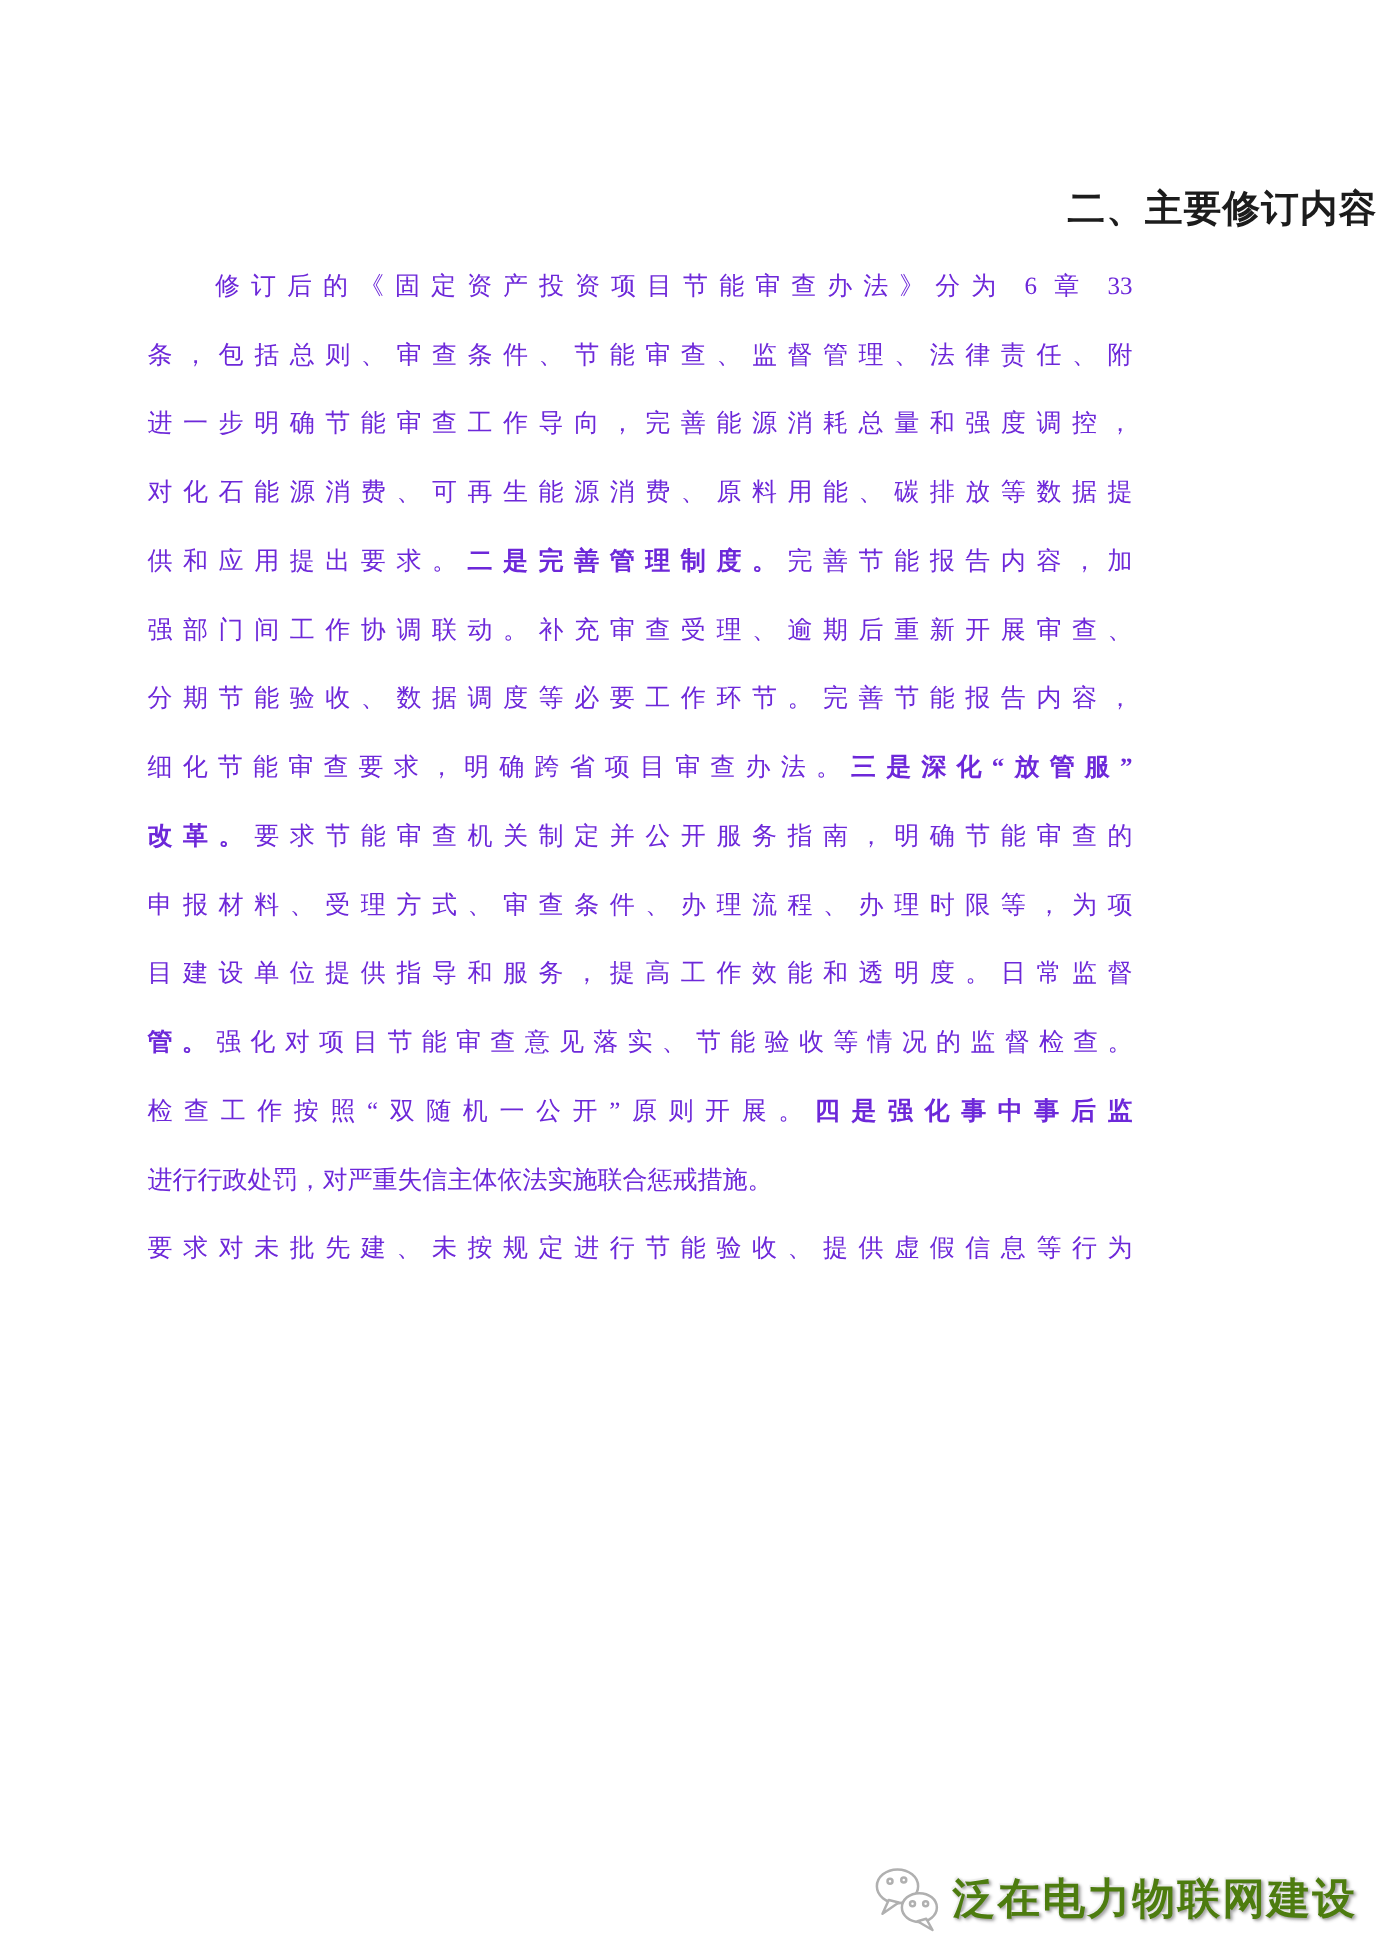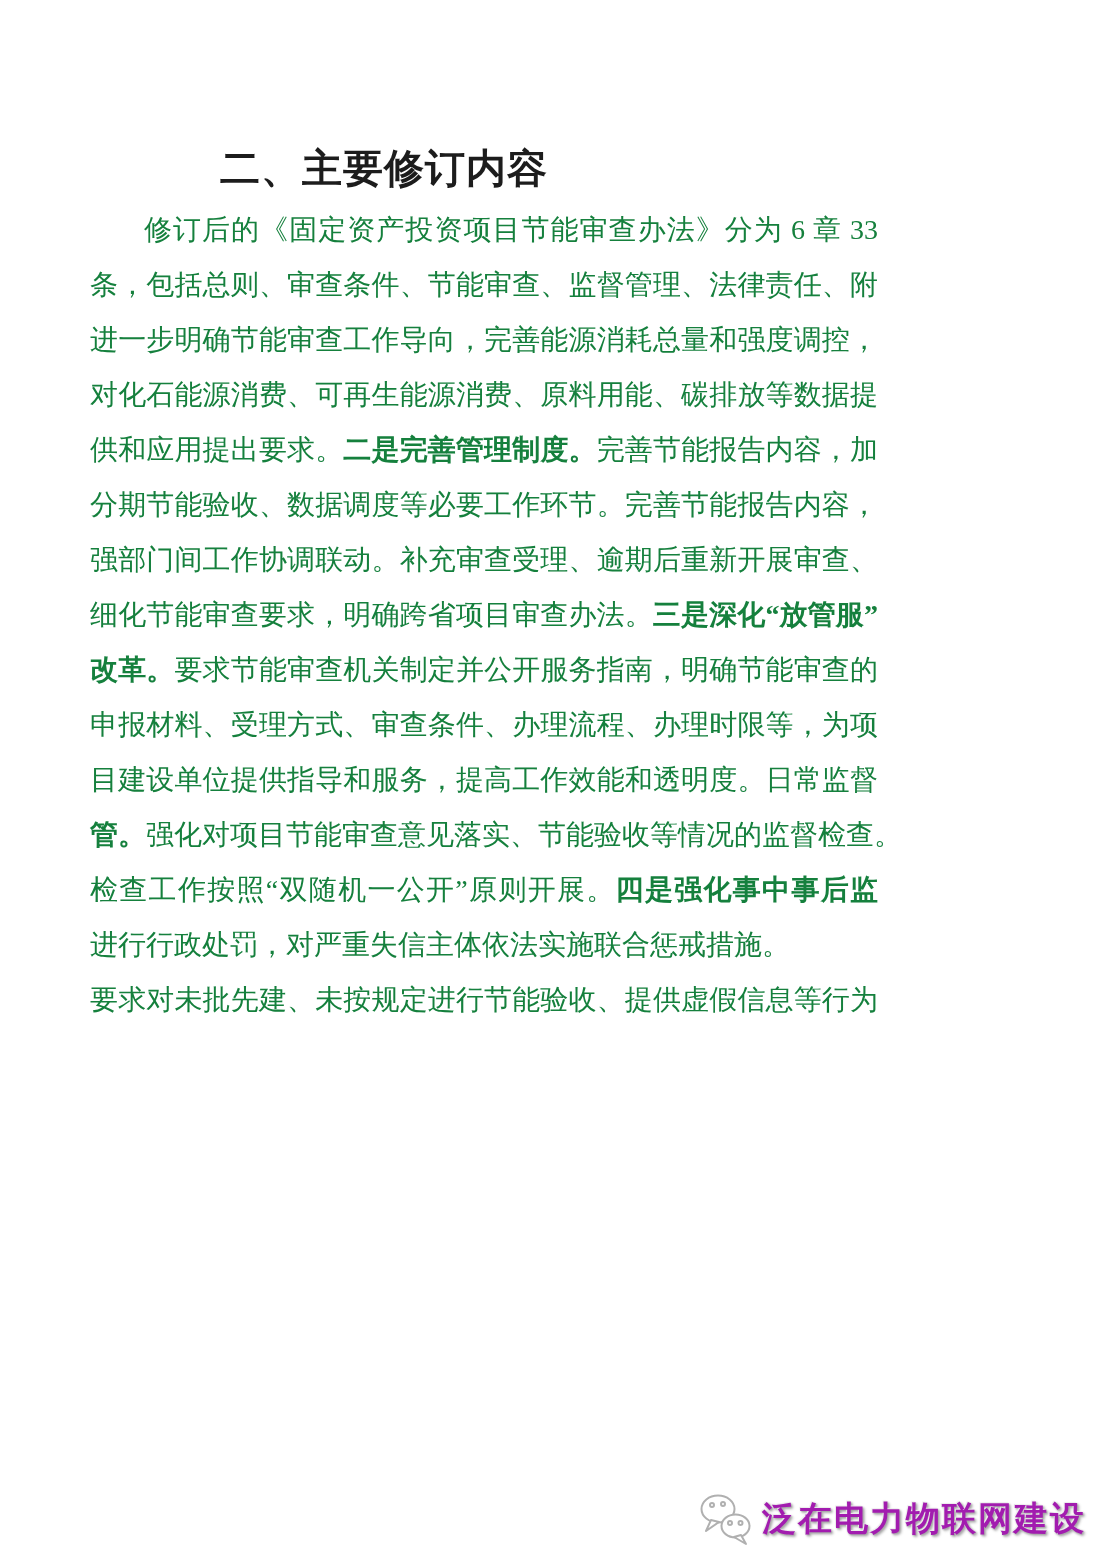--- a/index.html
+++ b/index.html
@@ -13,30 +13,31 @@
     height: 1559px;
     background: #ffffff;
     overflow: hidden;
     font-family: "Liberation Serif", serif;
   }
   .section-heading {
     margin: 0;
     padding: 148px 0 0 220px;
     font-family: "Liberation Sans", sans-serif;
     font-weight: bold;
-    font-size: 40px;
+    font-size: 30px;
     line-height: 40px;
     color: #1c1c1c;
     letter-spacing: 1px;
+    text-align: right;
   }
   .body-text {
-    margin: 14px 0 0 90px;
+    margin: 14px 0 0 118px;
     width: 788px;
-    font-size: 28px;
-    color: #15803d;
+    font-size: 20px;
+    color: #6d28d9;
   }
   .line {
     height: 55px;
     line-height: 55px;
     text-align: justify;
     text-align-last: justify;
     text-justify: inter-character;
     white-space: nowrap;
   }
   .line.indent {
@@ -54,21 +55,21 @@
     bottom: 12px;
     display: flex;
     align-items: center;
     gap: 8px;
   }
   .watermark-text {
     font-family: Liberation Sans, sans-serif;
     font-weight: bold;
     font-size: 34px;
     letter-spacing: 2px;
-    color: #a21caf;
+    color: #4d7c0f;
     text-shadow: -1px -1px 1px #ececec, 1px 1px 2px #a2a2a2, 2px 2px 3px #b5b5b5;
     white-space: nowrap;
     text-align: center;
   }
   .wechat-icon {
     display: block;
   }
 </style>
 </head>
 <body>
@@ -76,22 +77,22 @@
 <div class="page">
 
   <h2 class="section-heading">二、主要修订内容</h2>
 
   <div class="body-text">
       <div class="line indent"><span>修订后的《固定资产投资项目节能审查办法》分为 6 章 33</span></div>
       <div class="line"><span>条，包括总则、审查条件、节能审查、监督管理、法律责任、附</span></div>
       <div class="line"><span>进一步明确节能审查工作导向，完善能源消耗总量和强度调控，</span></div>
       <div class="line"><span>对化石能源消费、可再生能源消费、原料用能、碳排放等数据提</span></div>
       <div class="line"><span>供和应用提出要求。</span><span class="bold">二是完善管理制度。</span><span>完善节能报告内容，加</span></div>
+      <div class="line"><span>强部门间工作协调联动。补充审查受理、逾期后重新开展审查、</span></div>
       <div class="line"><span>分期节能验收、数据调度等必要工作环节。完善节能报告内容，</span></div>
-      <div class="line"><span>强部门间工作协调联动。补充审查受理、逾期后重新开展审查、</span></div>
       <div class="line"><span>细化节能审查要求，明确跨省项目审查办法。</span><span class="bold">三是深化“放管服”</span></div>
       <div class="line"><span class="bold">改革。</span><span>要求节能审查机关制定并公开服务指南，明确节能审查的</span></div>
       <div class="line"><span>申报材料、受理方式、审查条件、办理流程、办理时限等，为项</span></div>
       <div class="line"><span>目建设单位提供指导和服务，提高工作效能和透明度。日常监督</span></div>
       <div class="line"><span class="bold">管。</span><span>强化对项目节能审查意见落实、节能验收等情况的监督检查。</span></div>
       <div class="line"><span>检查工作按照“双随机一公开”原则开展。</span><span class="bold">四是强化事中事后监</span></div>
       <div class="line no-justify"><span>进行行政处罚，对严重失信主体依法实施联合惩戒措施。</span></div>
       <div class="line"><span>要求对未批先建、未按规定进行节能验收、提供虚假信息等行为</span></div>
     </div>
 

